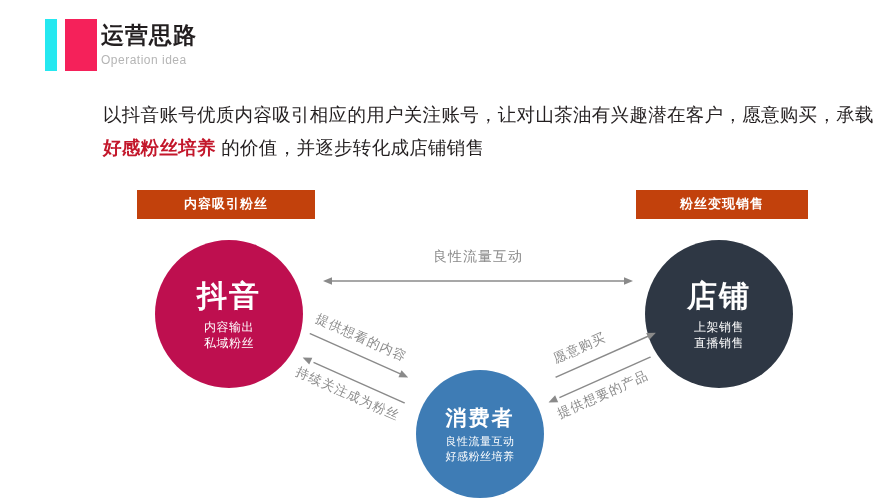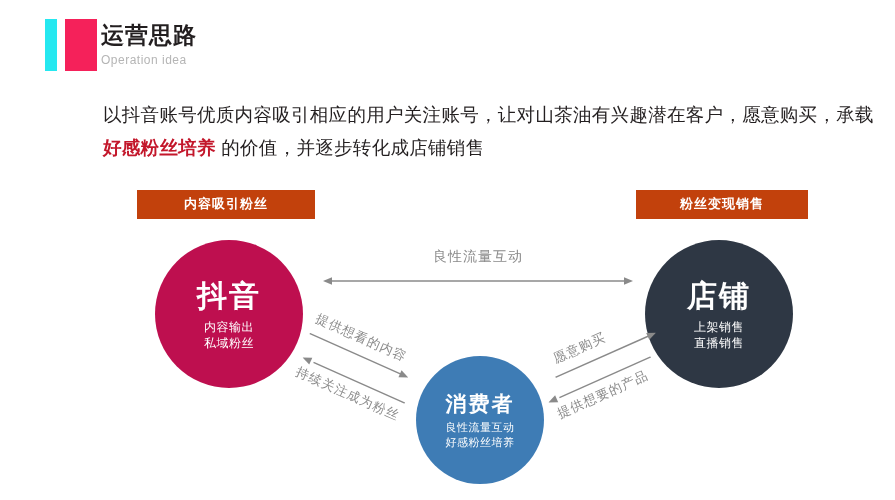--- a/index.html
+++ b/index.html
@@ -128,21 +128,21 @@
   }
   #circle-shop {
     left: 612px;
     top: 240px;
     width: 148px;
     height: 148px;
     background: #2E3744;
   }
   #circle-consumer {
     left: 383px;
-    top: 356px;
+    top: 370px;
     width: 128px;
     height: 128px;
     background: #3E7CB5;
   }
   #circle-consumer .c-title {
     font-size: 21px;
     line-height: 26px;
   }
   #circle-consumer .c-sub {
     font-size: 11px;

